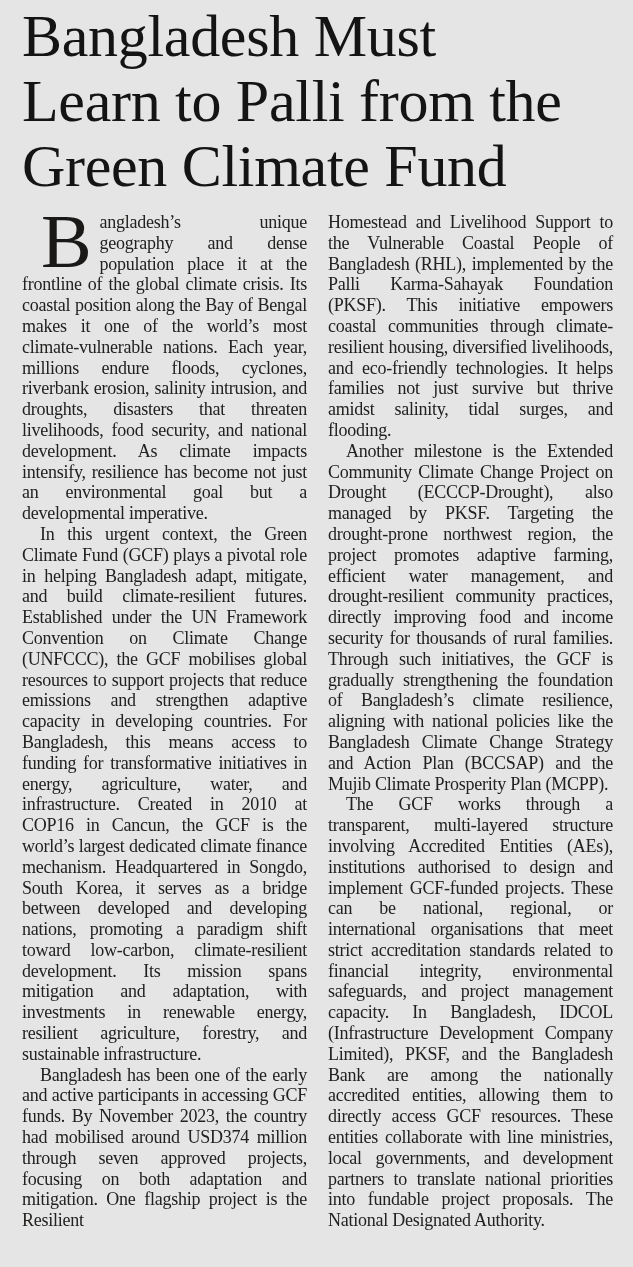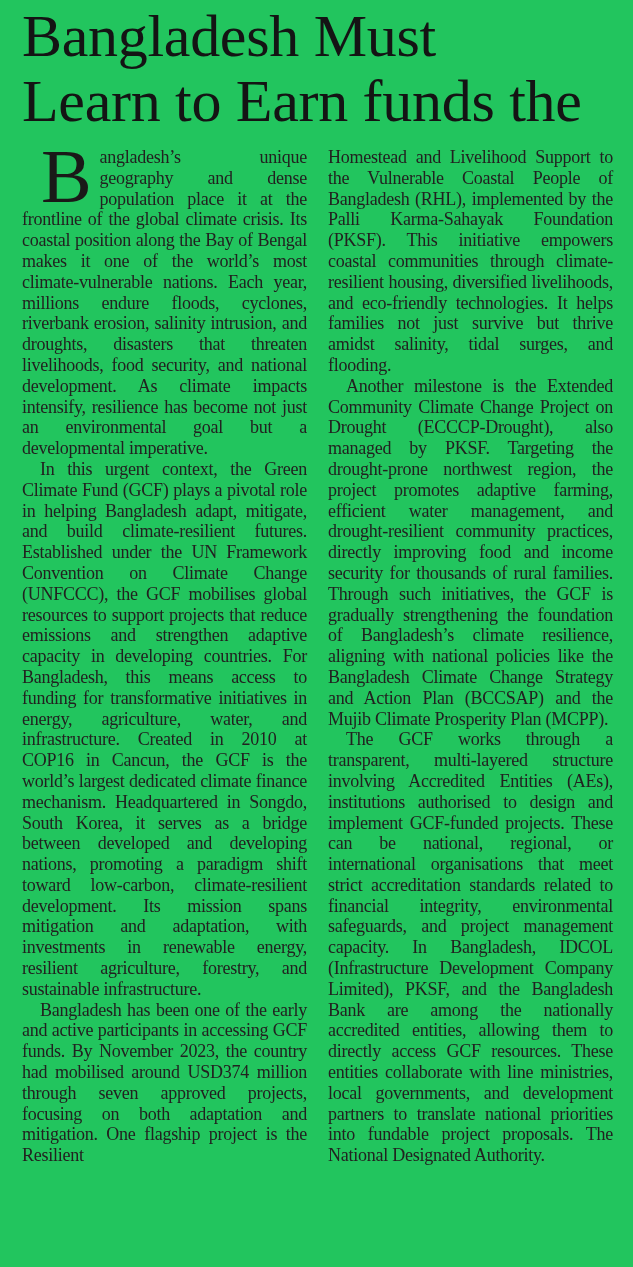--- a/index.html
+++ b/index.html
@@ -5,21 +5,21 @@
   html, body {
     margin: 0;
     padding: 0;
     background: #ffffff;
   }
   .page {
     position: relative;
     width: 633px;
     height: 1267px;
     overflow: hidden;
-    background: #22c55e;
+    background: #e5e5e5;
     font-family: "Liberation Serif", serif;
     -webkit-font-smoothing: antialiased;
   }
   .headline {
     margin: 0;
     padding: 4px 8px 0 22px;
     font-size: 60px;
     line-height: 65px;
     font-weight: 400;
     letter-spacing: -0.3px;
@@ -66,21 +66,22 @@
     color: #1a1918;
   }
 </style>
 </head>
 <body>
 
 <div class="page">
 
   <h1 class="headline">
     <span class="hl">Bangladesh Must</span>
-    <span class="hl">Learn to Earn funds the</span>
+    <span class="hl">Learn to Palli from the</span>
+    <span class="hl">Green Climate Fund</span>
   </h1>
 
   <div class="body-cols">
 
     <div class="col">
       <p><span class="dropcap">B</span><span>angladesh’s unique geography and dense population place it at the frontline of the global climate crisis. Its coastal position along the Bay of Bengal makes it one of the world’s most climate-vulnerable nations. Each year, millions endure floods, cyclones, riverbank erosion, salinity intrusion, and droughts, disasters that threaten livelihoods, food security, and national development. As climate impacts intensify, resilience has become not just an environmental goal but a developmental imperative.</span></p>
       <p class="indent">In this urgent context, the Green Climate Fund (GCF) plays a pivotal role in helping Bangladesh adapt, mitigate, and build climate-resilient futures. Established under the UN Framework Convention on Climate Change (UNFCCC), the GCF mobilises global resources to support projects that reduce emissions and strengthen adaptive capacity in developing countries. For Bangladesh, this means access to funding for transformative initiatives in energy, agriculture, water, and infrastructure. Created in 2010 at COP16 in Cancun, the GCF is the world’s largest dedicated climate finance mechanism. Headquartered in Songdo, South Korea, it serves as a bridge between developed and developing nations, promoting a paradigm shift toward low-carbon, climate-resilient development. Its mission spans mitigation and adaptation, with investments in renewable energy, resilient agriculture, forestry, and sustainable infrastructure.</p>
       <p class="indent cont">Bangladesh has been one of the early and active participants in accessing GCF funds. By November 2023, the country had mobilised around USD374 million through seven approved projects, focusing on both adaptation and mitigation. One flagship project is the Resilient</p>
     </div>
 

